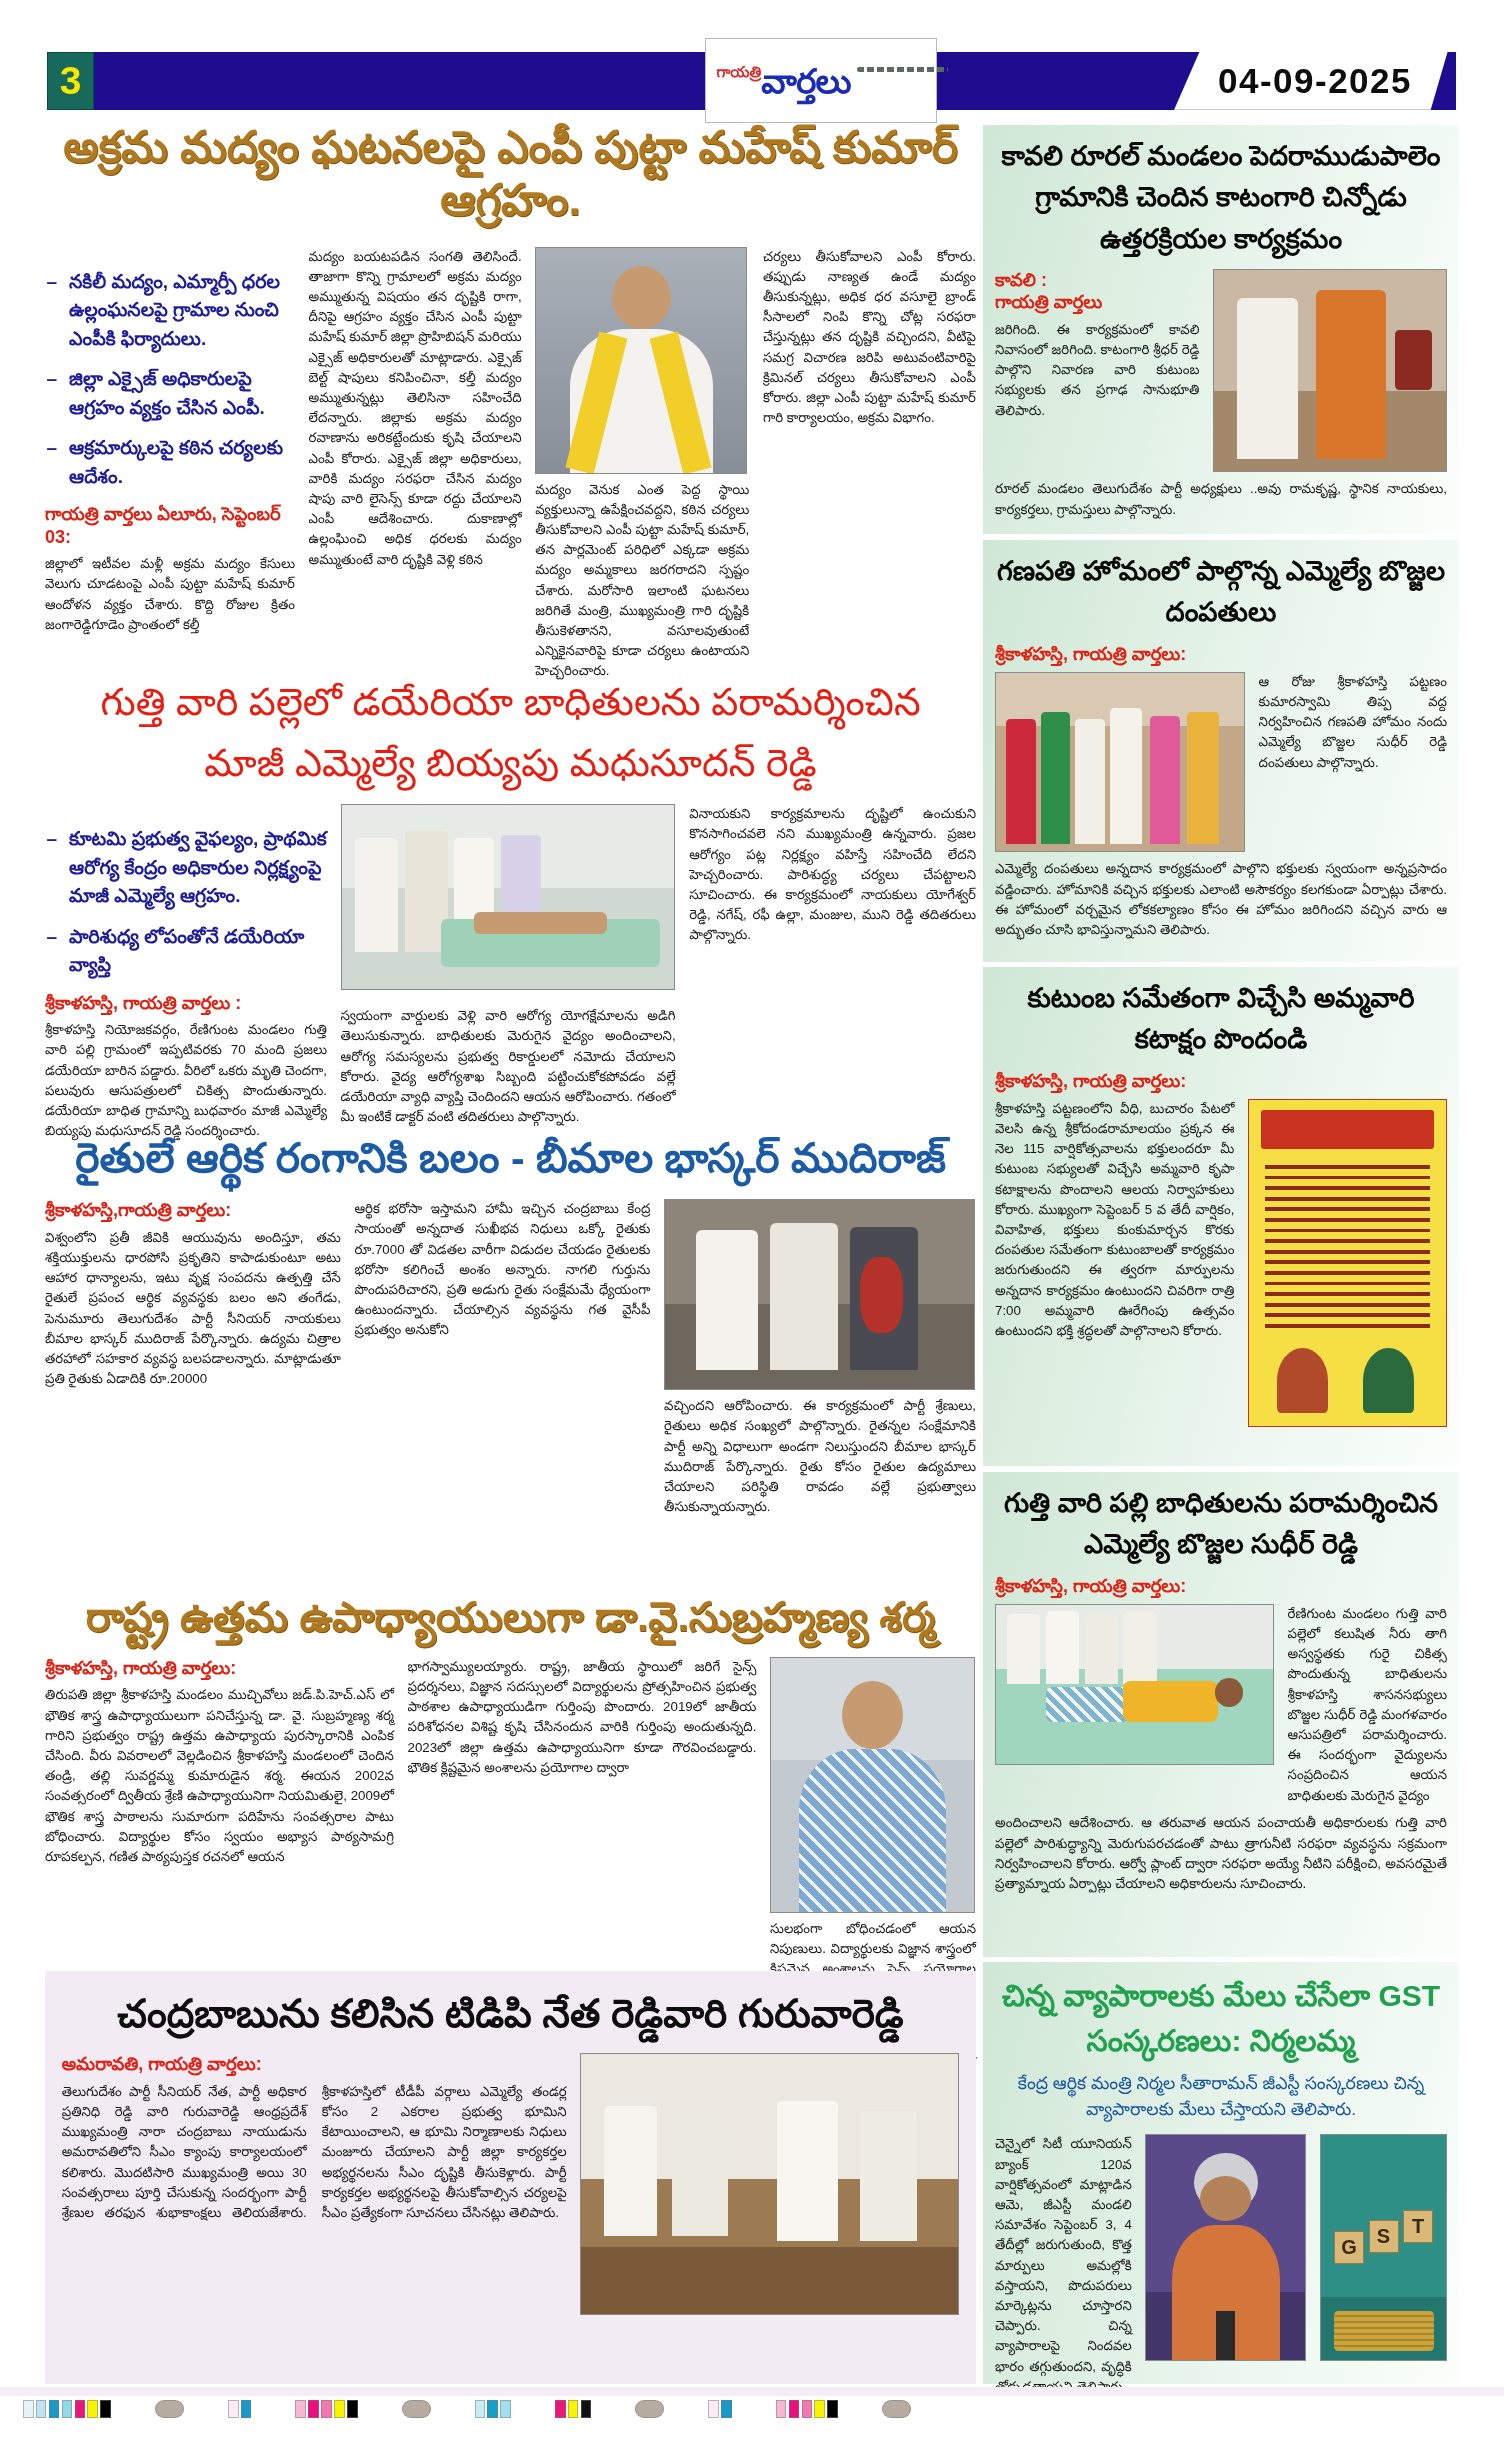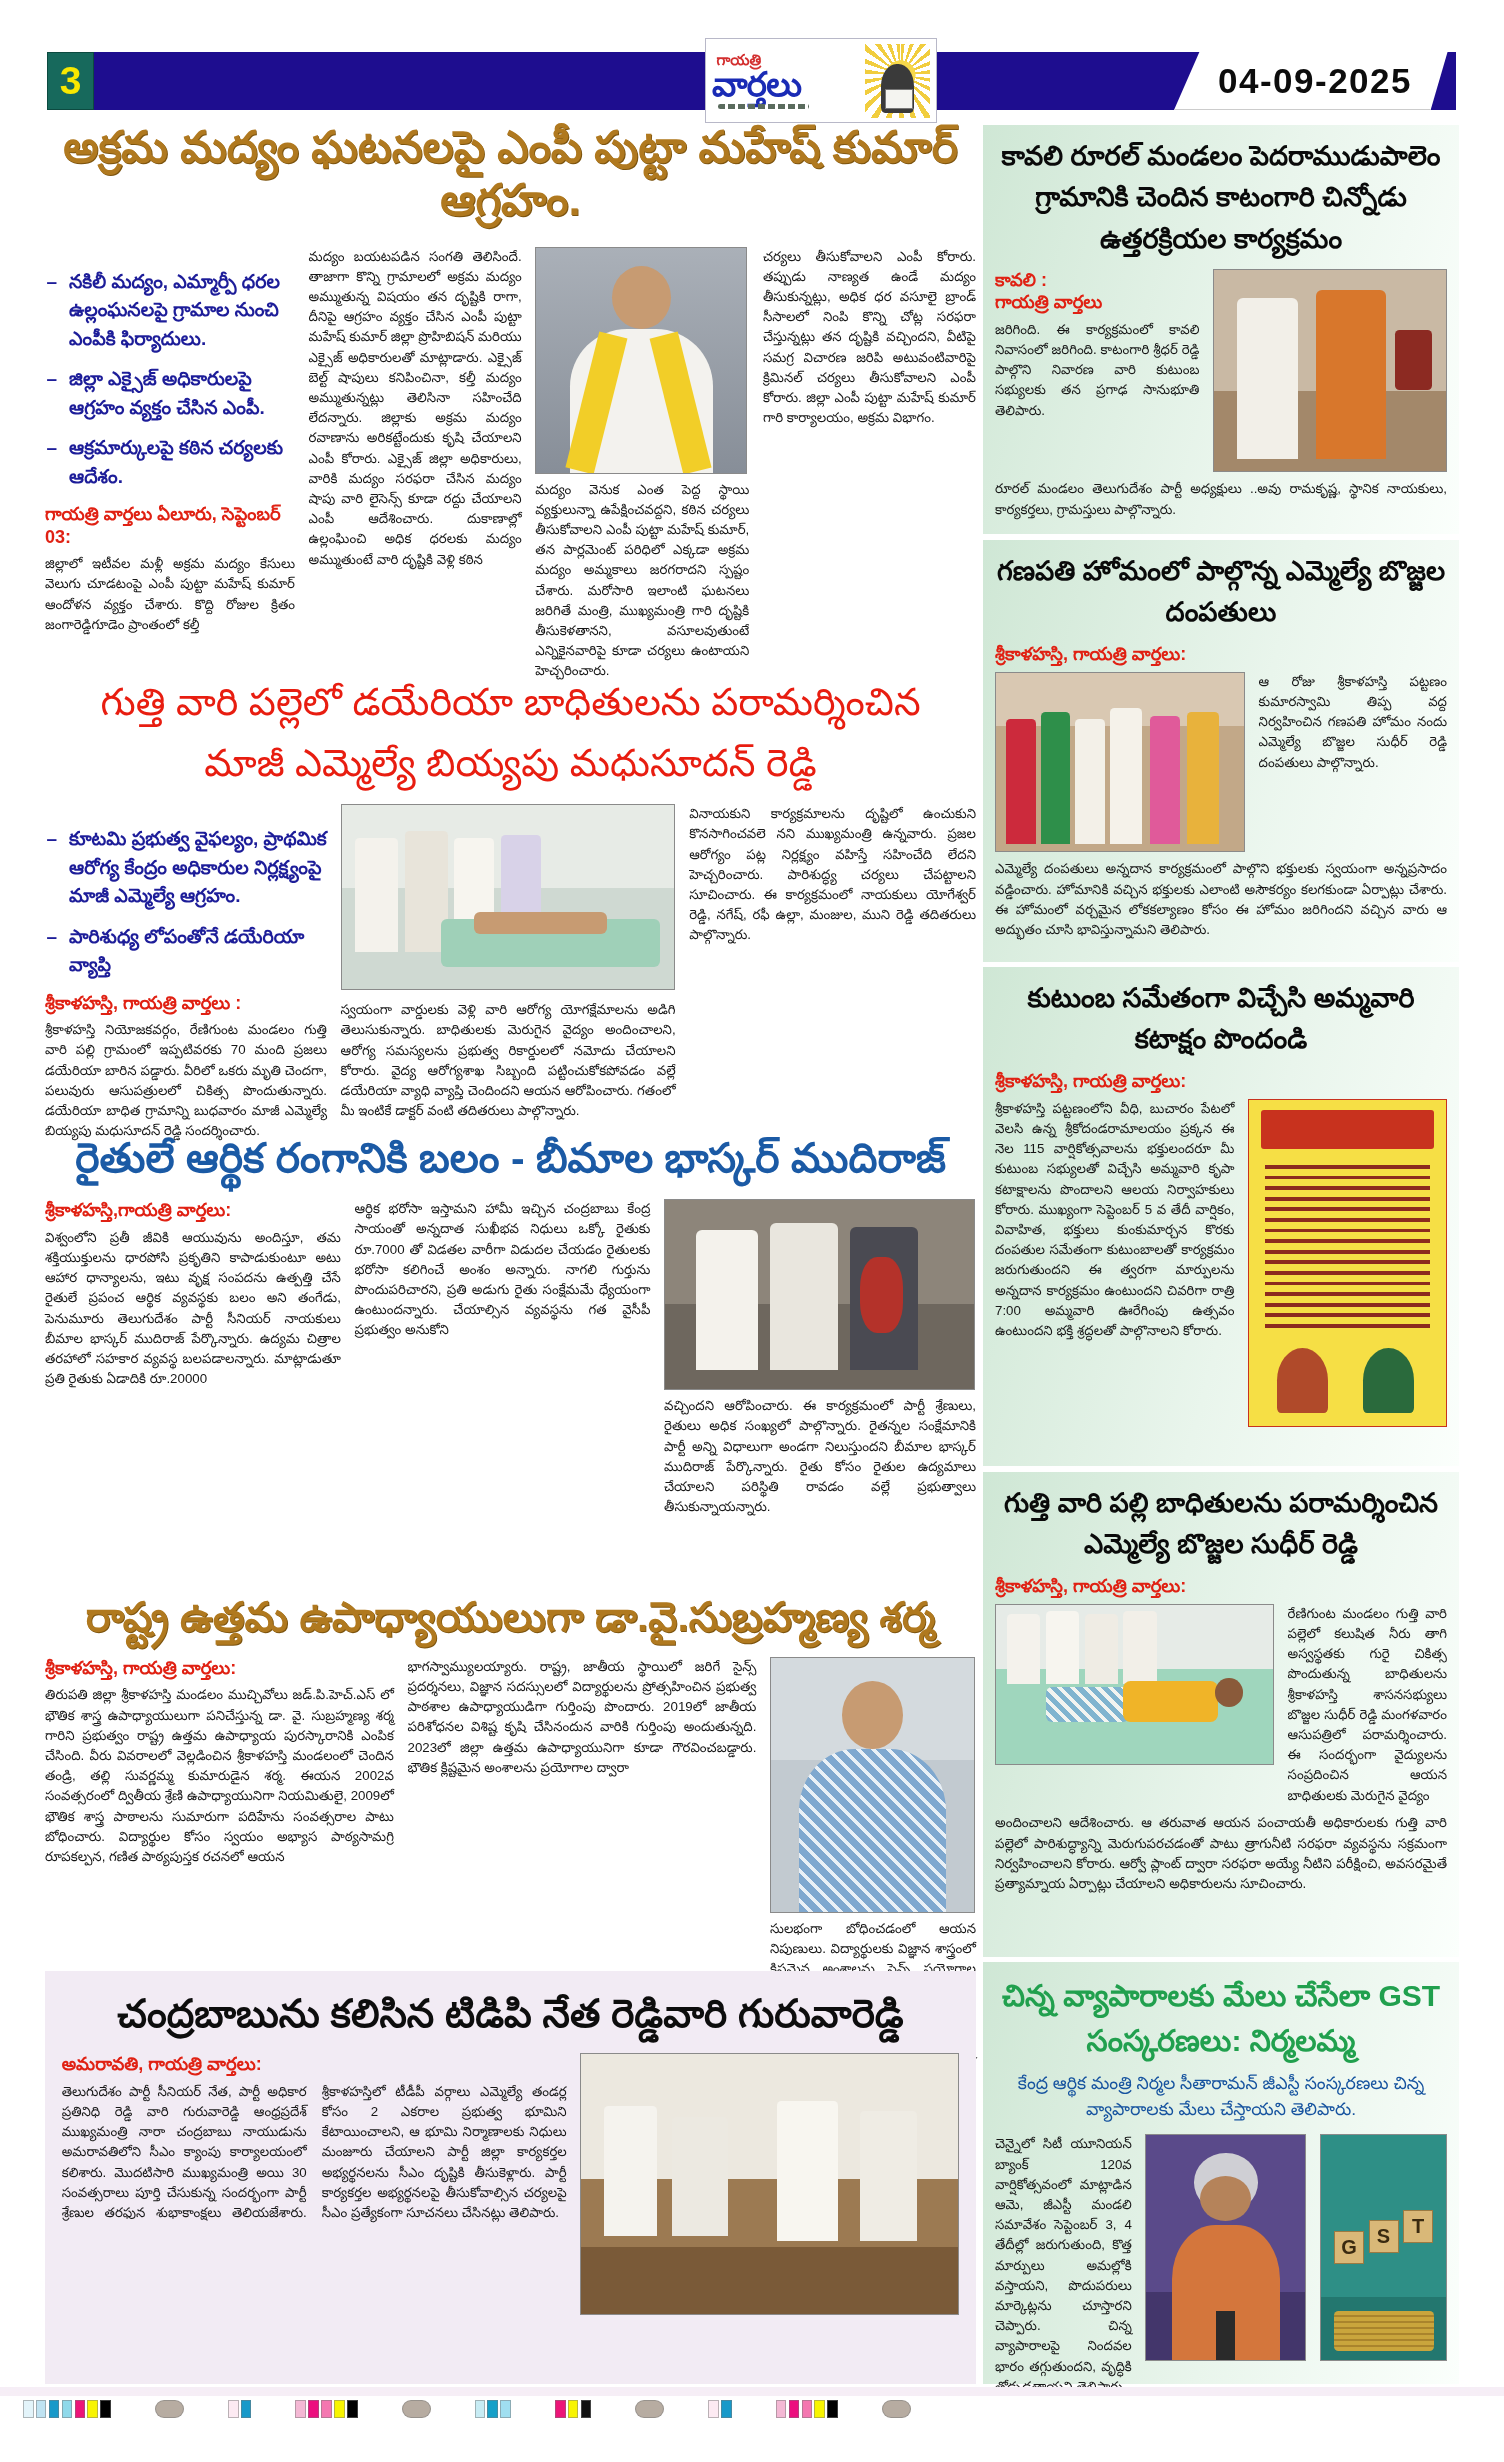--- a/index.html
+++ b/index.html
@@ -14,21 +14,21 @@
   #page{position:relative;width:1505px;height:2462px;background:#fff;overflow:hidden}
   .abs{position:absolute}
 
   
   .hbar{left:47px;top:52px;width:1409px;height:58px;background:var(--header-navy)}
   .pagebox{left:47px;top:52px;width:47px;height:58px;background:var(--pagebox-teal);
     display:flex;align-items:center;justify-content:center;border:0.8px solid #0c4a40}
   .pagebox span{color:var(--pagenum-yellow);font-size:39px;font-weight:bold}
   .masthead{left:705px;top:38px;width:232px;height:85px;background:#fff;border:0.8px solid #b8b8c8;
     display:flex;align-items:center;justify-content:space-between;padding:3px 6px}
-  .brandwrap{display:flex;flex-direction:column;align-items:flex-start;line-height:1}
+  .brandwrap{display:flex;flex-direction:row;align-items:flex-start;line-height:1}
   .brand-top{color:#d32f2f;font-size:15px;font-weight:bold;margin-left:4.5px}
   .brand{color:#1a2bb5;font-size:34px;font-weight:bold;letter-spacing:-0.8px}
   .tagline{height:5.3px;width:91px;margin:3px 0 0 6px;
     background:repeating-linear-gradient(90deg,#5a6b5d 0 6.8px,transparent 6.8px 10px);border-radius:2.3px}
   .mast-art{width:65px;height:74px;position:relative;overflow:hidden;
     background:radial-gradient(circle at 55% 42%, #f7d84a 0 26%, transparent 27%),
                repeating-conic-gradient(from 0deg at 55% 42%, #f1cd3e 0 7deg, transparent 7deg 16deg);}
   .mast-art .fig{position:absolute;left:24%;top:28%;width:52%;height:66%;background:#3a3a3a;
     border-radius:46% 46% 12% 12%}
   .mast-art .paper{position:absolute;left:30%;top:62%;width:44%;height:26%;background:#f4f4f0;border:0.8px solid #777}
@@ -140,21 +140,21 @@
       </div>
       <div class="col" style="flex:0 0 335px">
         <div class="photo" style="width:334px;height:186px;background:linear-gradient(180deg,#e7ebe6 0 45%,#cfd9d2 45%)">
           <div class="shape" style="left:4%;top:18%;width:13%;height:62%;background:#f4f2ec;border-radius:4.5px 4.5px 0 0"></div>
           <div class="shape" style="left:19%;top:14%;width:13%;height:66%;background:#e8e4da;border-radius:4.5px 4.5px 0 0"></div>
           <div class="shape" style="left:34%;top:18%;width:12%;height:60%;background:#f7f5ef;border-radius:4.5px 4.5px 0 0"></div>
           <div class="shape" style="left:48%;top:16%;width:12%;height:62%;background:#d8d2e8;border-radius:4.5px 4.5px 0 0"></div>
           <div class="shape" style="left:30%;top:62%;width:66%;height:26%;background:#9fd0b8;border-radius:6px"></div>
           <div class="shape" style="left:40%;top:58%;width:40%;height:12%;background:#c79b72;border-radius:6px"></div>
         </div>
-        <p class="body-txt" style="margin-top:10px">స్వయంగా వార్డులకు వెళ్లి వారి ఆరోగ్య యోగక్షేమాలను అడిగి తెలుసుకున్నారు. బాధితులకు మెరుగైన వైద్యం అందించాలని, ఆరోగ్య సమస్యలను ప్రభుత్వ రికార్డులలో నమోదు చేయాలని కోరారు. వైద్య ఆరోగ్యశాఖ సిబ్బంది పట్టించుకోకపోవడం వల్లే డయేరియా వ్యాధి వ్యాప్తి చెందిందని ఆయన ఆరోపించారు. గతంలో మీ ఇంటికే డాక్టర్ వంటి తదితరులు పాల్గొన్నారు.</p>
+        <p class="body-txt" style="margin-top:16px">స్వయంగా వార్డులకు వెళ్లి వారి ఆరోగ్య యోగక్షేమాలను అడిగి తెలుసుకున్నారు. బాధితులకు మెరుగైన వైద్యం అందించాలని, ఆరోగ్య సమస్యలను ప్రభుత్వ రికార్డులలో నమోదు చేయాలని కోరారు. వైద్య ఆరోగ్యశాఖ సిబ్బంది పట్టించుకోకపోవడం వల్లే డయేరియా వ్యాధి వ్యాప్తి చెందిందని ఆయన ఆరోపించారు. గతంలో మీ ఇంటికే డాక్టర్ వంటి తదితరులు పాల్గొన్నారు.</p>
       </div>
       <div class="col">
         <p class="body-txt">వినాయకుని కార్యక్రమాలను దృష్టిలో ఉంచుకుని కొనసాగించవలె నని ముఖ్యమంత్రి ఉన్నవారు. ప్రజల ఆరోగ్యం పట్ల నిర్లక్ష్యం వహిస్తే సహించేది లేదని హెచ్చరించారు. పారిశుద్ధ్య చర్యలు చేపట్టాలని సూచించారు. ఈ కార్యక్రమంలో నాయకులు యోగేశ్వర్ రెడ్డి, నగేష్, రఫీ ఉల్లా, మంజుల, ముని రెడ్డి తదితరులు పాల్గొన్నారు.</p>
       </div>
     </div>
   </section>
 
   <section class="abs left-art" style="top:1133px;height:409px">
     <h2 class="h-a3">రైతులే ఆర్థిక రంగానికి బలం - బీమాల భాస్కర్ ముదిరాజ్</h2>
     <div class="cols" style="margin-top:15px;height:303px">

